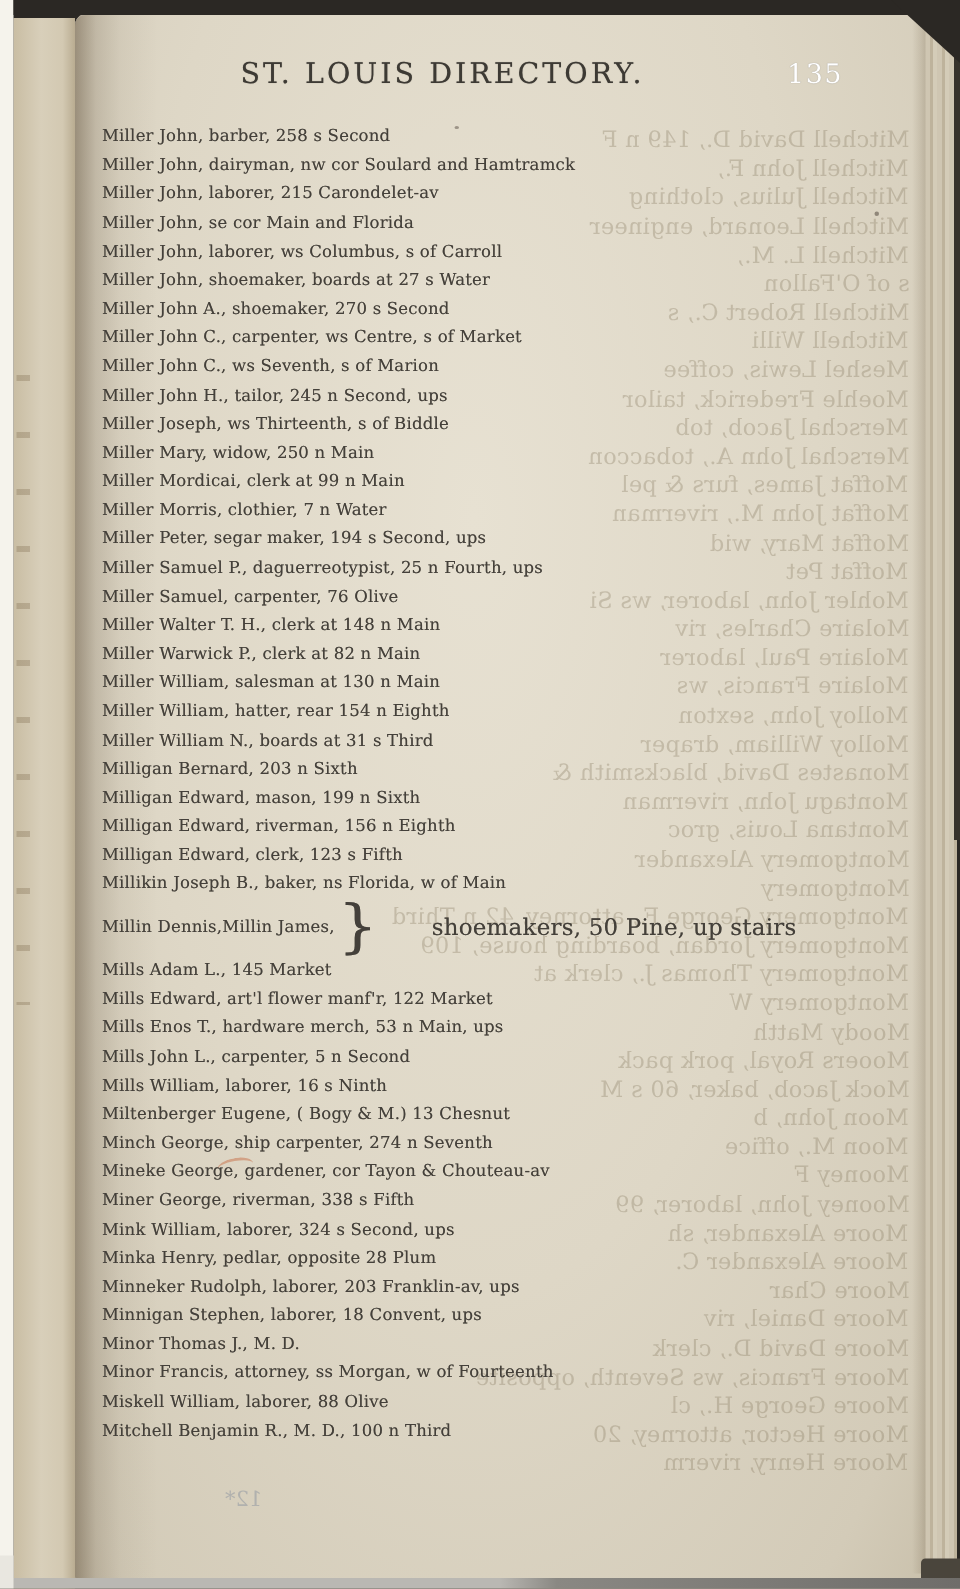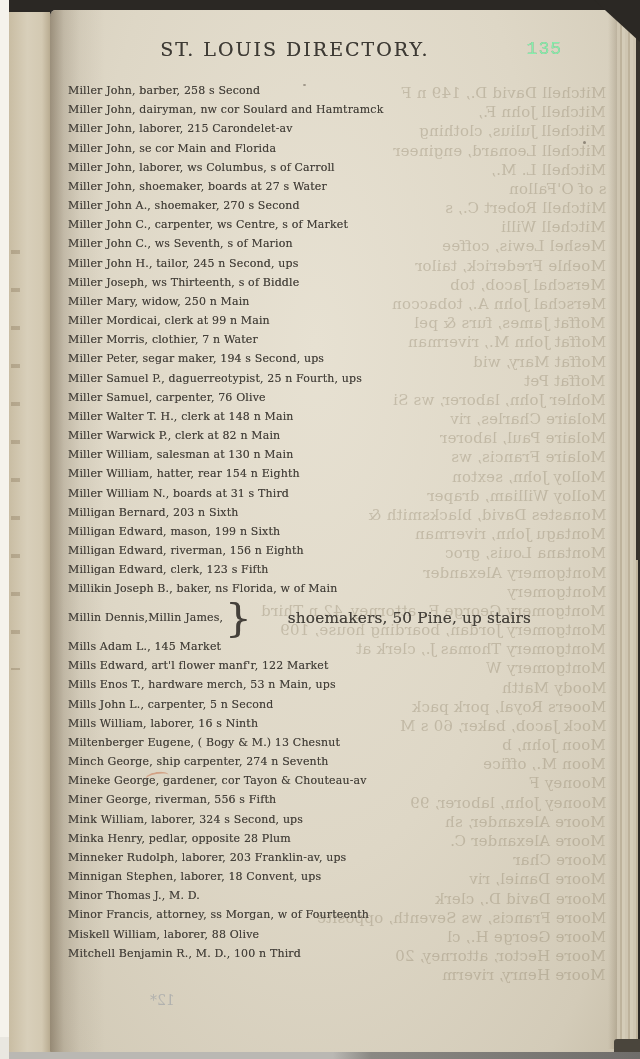--- a/index.html
+++ b/index.html
@@ -52,23 +52,22 @@
   
   .header-row{
     position:absolute;left:68px;top:38px;width:494px;height:26px;z-index:10;
   }
   .header-title{
     position:absolute;left:0;right:40px;text-align:center;
     font-size:19px;letter-spacing:2px;color:#3d3a34;white-space:nowrap;
     text-shadow:0 0 .5px rgba(55,50,44,.55);
   }
   .page-number{
-    position:absolute;right:0;top:1px;font-size:18px;color:#86efac;letter-spacing:1px;
+    position:absolute;right:0;top:1px;font-size:18px;color:#ffffff;letter-spacing:1px;
     text-shadow:0 0 .5px rgba(55,50,44,.55);
-    font-family:Liberation Mono, monospace;
   }
   .entries{
     position:absolute;left:68px;top:81px;width:505px;z-index:10;
   }
   .line{
     height:19.18px;line-height:19.18px;white-space:nowrap;
     font-size:11px;color:#44403a;letter-spacing:.15px;
     text-shadow:0 0 .4px rgba(60,55,48,.55);
   }
   .brace-group{height:38.36px;display:flex;align-items:center;}
@@ -211,21 +210,21 @@
       <div class="brace-shared">shoemakers, 50 Pine, up stairs</div>
     </div>
     <div class="line">Mills Adam L., 145 Market</div>
     <div class="line">Mills Edward, art'l flower manf'r, 122 Market</div>
     <div class="line">Mills Enos T., hardware merch, 53 n Main, ups</div>
     <div class="line">Mills John L., carpenter, 5 n Second</div>
     <div class="line">Mills William, laborer, 16 s Ninth</div>
     <div class="line">Miltenberger Eugene, ( Bogy &amp; M.) 13 Chesnut</div>
     <div class="line">Minch George, ship carpenter, 274 n Seventh</div>
     <div class="line">Mineke George, gardener, cor Tayon &amp; Chouteau-av</div>
-    <div class="line">Miner George, riverman, 556 s Fifth</div>
+    <div class="line">Miner George, riverman, 338 s Fifth</div>
     <div class="line">Mink William, laborer, 324 s Second, ups</div>
     <div class="line">Minka Henry, pedlar, opposite 28 Plum</div>
     <div class="line">Minneker Rudolph, laborer, 203 Franklin-av, ups</div>
     <div class="line">Minnigan Stephen, laborer, 18 Convent, ups</div>
     <div class="line">Minor Thomas J., M. D.</div>
     <div class="line">Minor Francis, attorney, ss Morgan, w of Fourteenth</div>
     <div class="line">Miskell William, laborer, 88 Olive</div>
     <div class="line">Mitchell Benjamin R., M. D., 100 n Third</div>
   </div>
 

